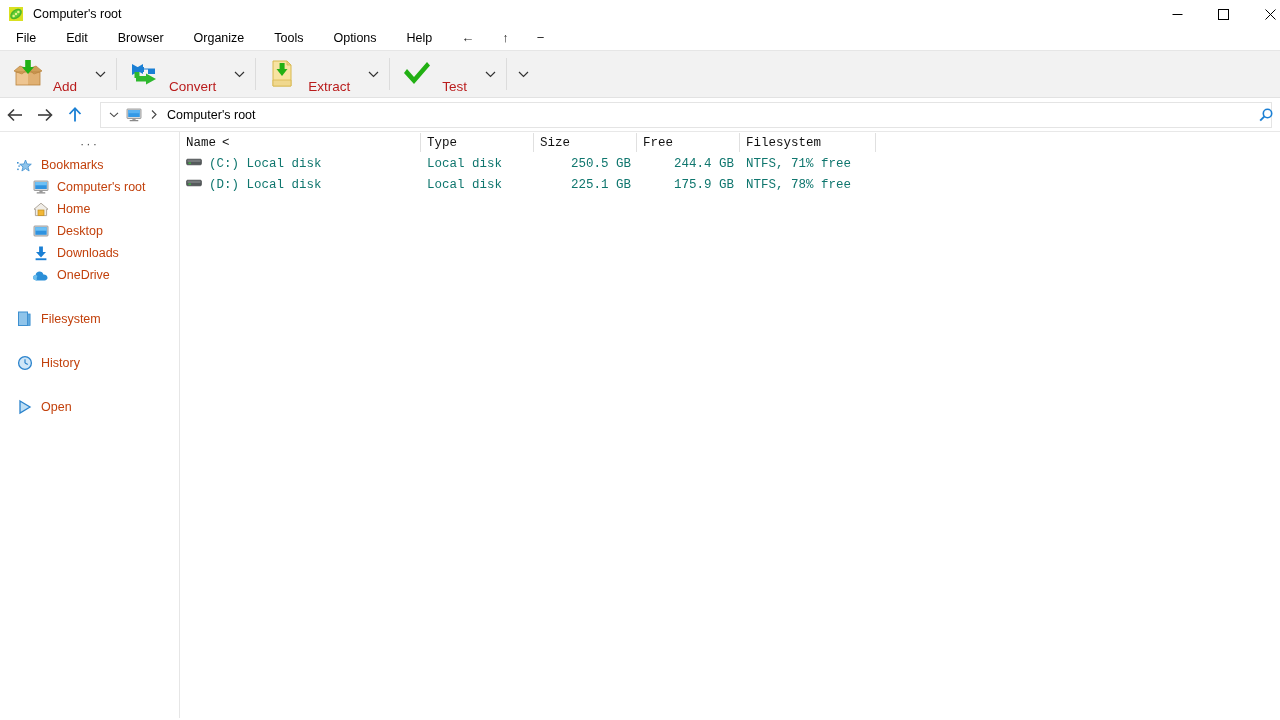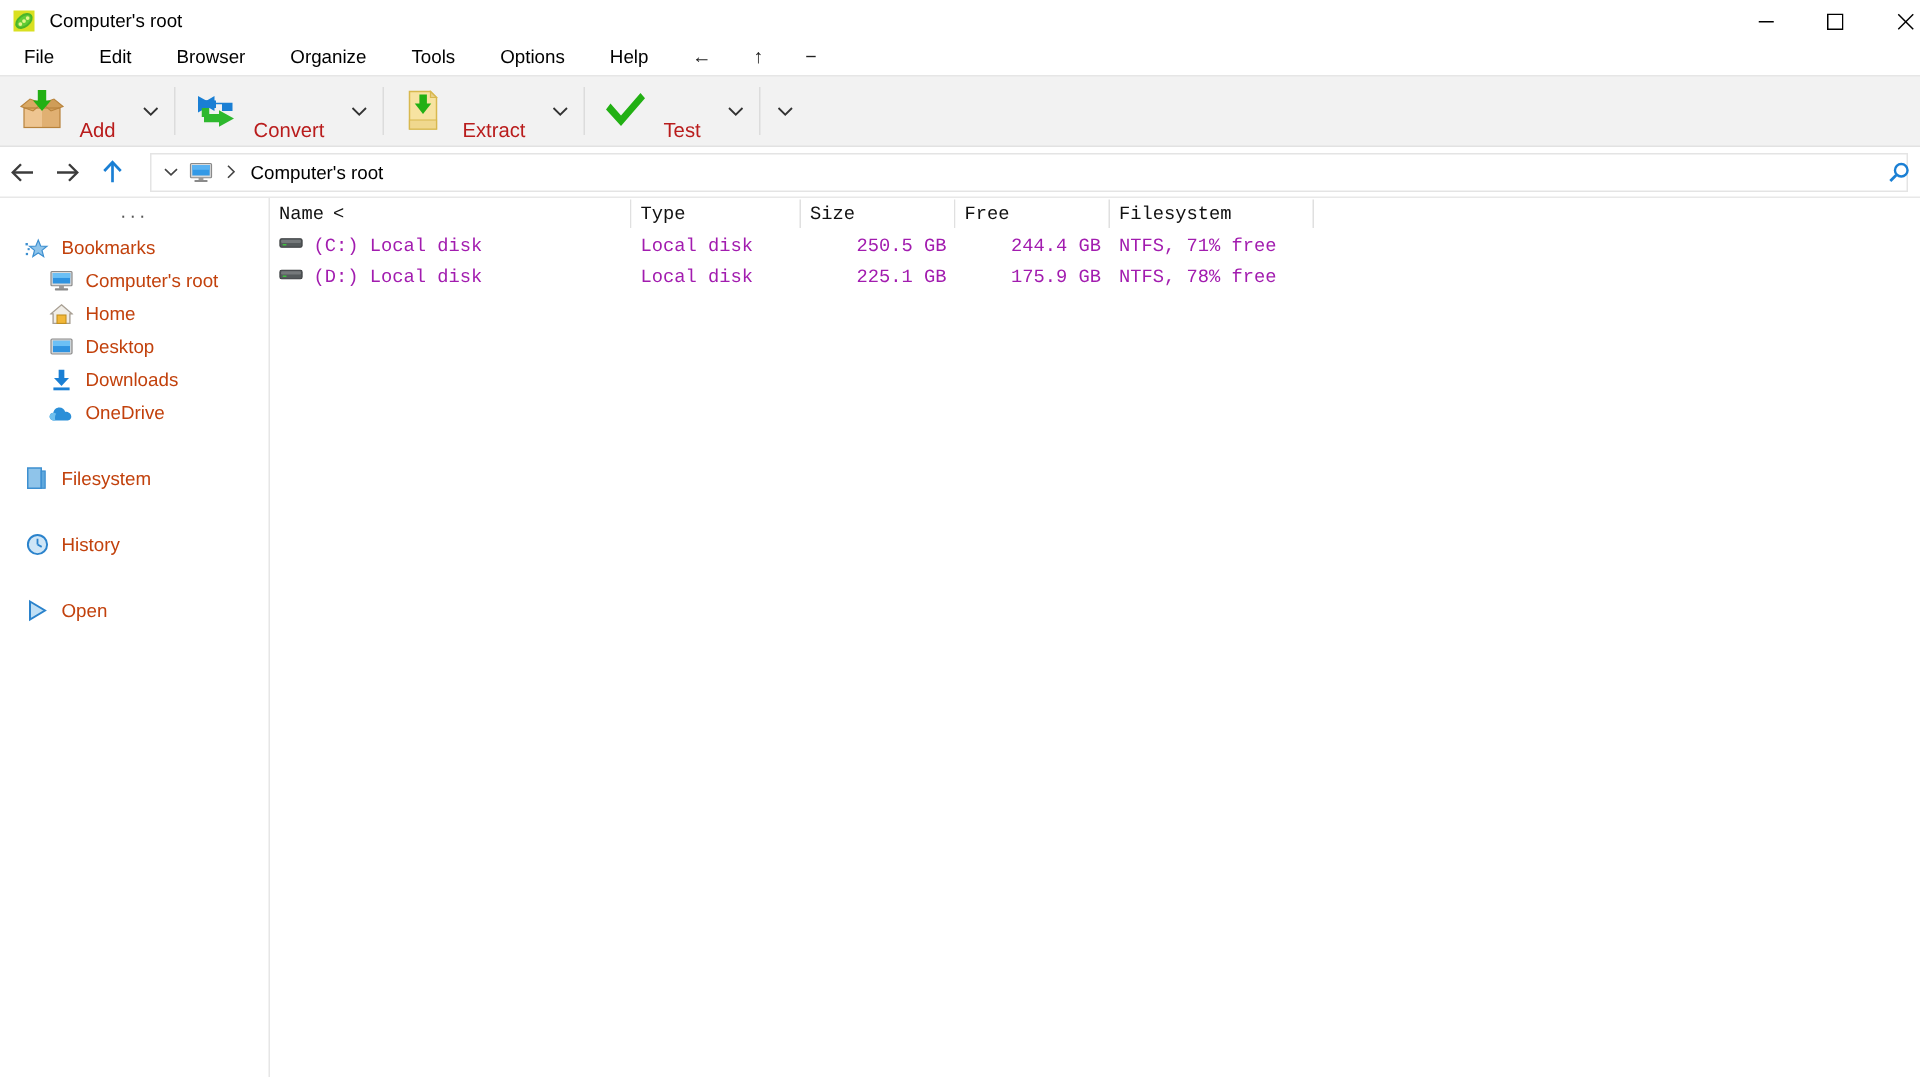--- a/index.html
+++ b/index.html
@@ -178,21 +178,21 @@
   .fl-hcell .divider {
     position: absolute; right: 0; top: 1px;
     width: 1px; height: 19px;
     background: #e0e0e0;
   }
   .fl-row {
     height: 21px;
     display: flex;
     align-items: center;
     font-size: 12.5px;
-    color: #a21caf;
+    color: #0f766e;
   }
   .fl-cell {
     height: 21px;
     display: flex; align-items: center;
     padding: 0 6px;
     white-space: nowrap;
     overflow: hidden;
   }
   .fl-cell.right { justify-content: flex-end; }
   .fl-name { gap: 7px; }

